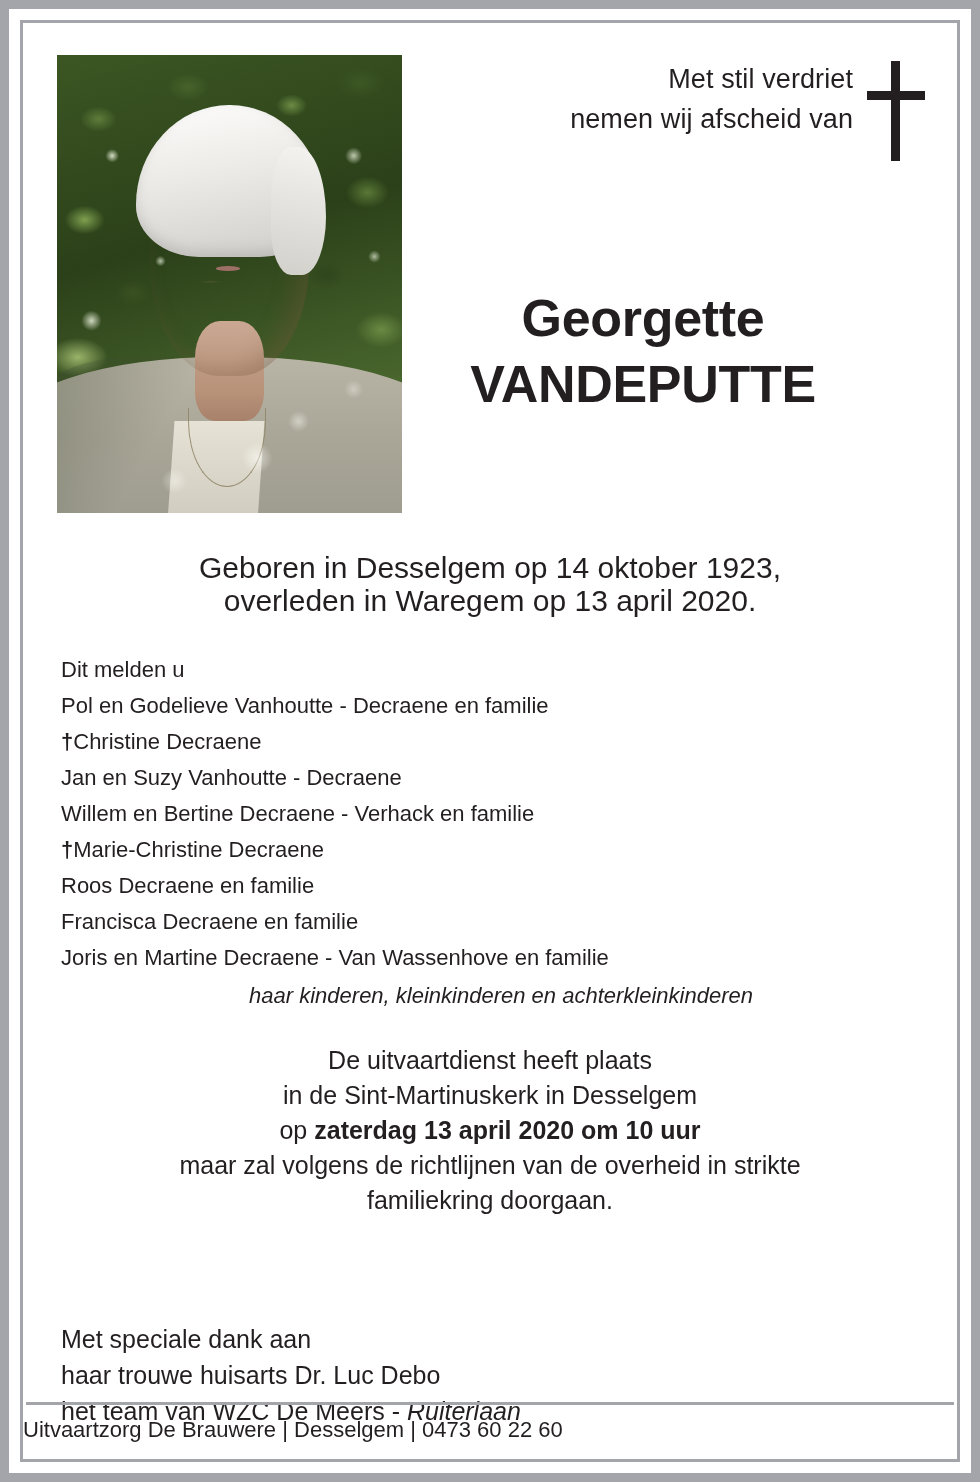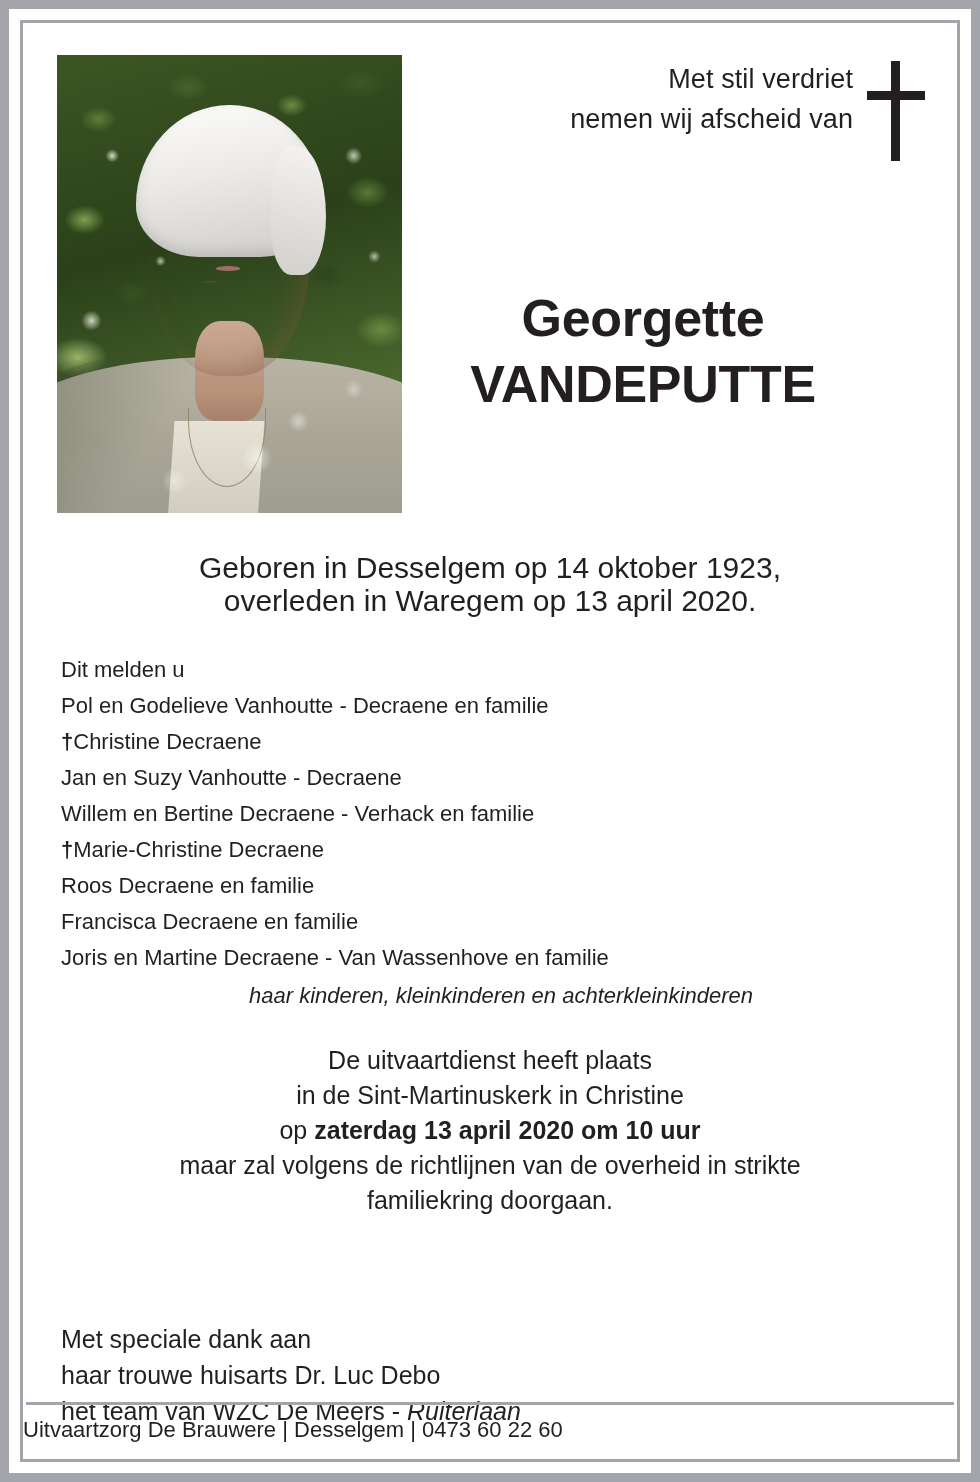--- a/index.html
+++ b/index.html
@@ -376,21 +376,21 @@
     <div class="line"><span class="dagger"></span><span>Willem en Bertine Decraene - Verhack en familie</span></div>
     <div class="line"><span class="dagger">†</span><span>Marie-Christine Decraene</span></div>
     <div class="line"><span class="dagger"></span><span>Roos Decraene en familie</span></div>
     <div class="line"><span class="dagger"></span><span>Francisca Decraene en familie</span></div>
     <div class="line"><span class="dagger"></span><span>Joris en Martine Decraene - Van Wassenhove en familie</span></div>
     <div class="descendants">haar kinderen, kleinkinderen en achterkleinkinderen</div>
   </div>
 
   <div class="service">
     <div>De uitvaartdienst heeft plaats</div>
-    <div>in de Sint-Martinuskerk in Christine</div>
+    <div>in de Sint-Martinuskerk in Desselgem</div>
     <div><span>op </span><span class="strong">zaterdag 13 april 2020 om 10 uur</span></div>
     <div>maar zal volgens de richtlijnen van de overheid in strikte</div>
     <div>familiekring doorgaan.</div>
   </div>
 
 
   <div class="thanks">
     <div>Met speciale dank aan</div>
     <div>haar trouwe huisarts Dr. Luc Debo</div>
     <div><span>het team van WZC De Meers - </span><span class="it">Ruiterlaan</span></div>

